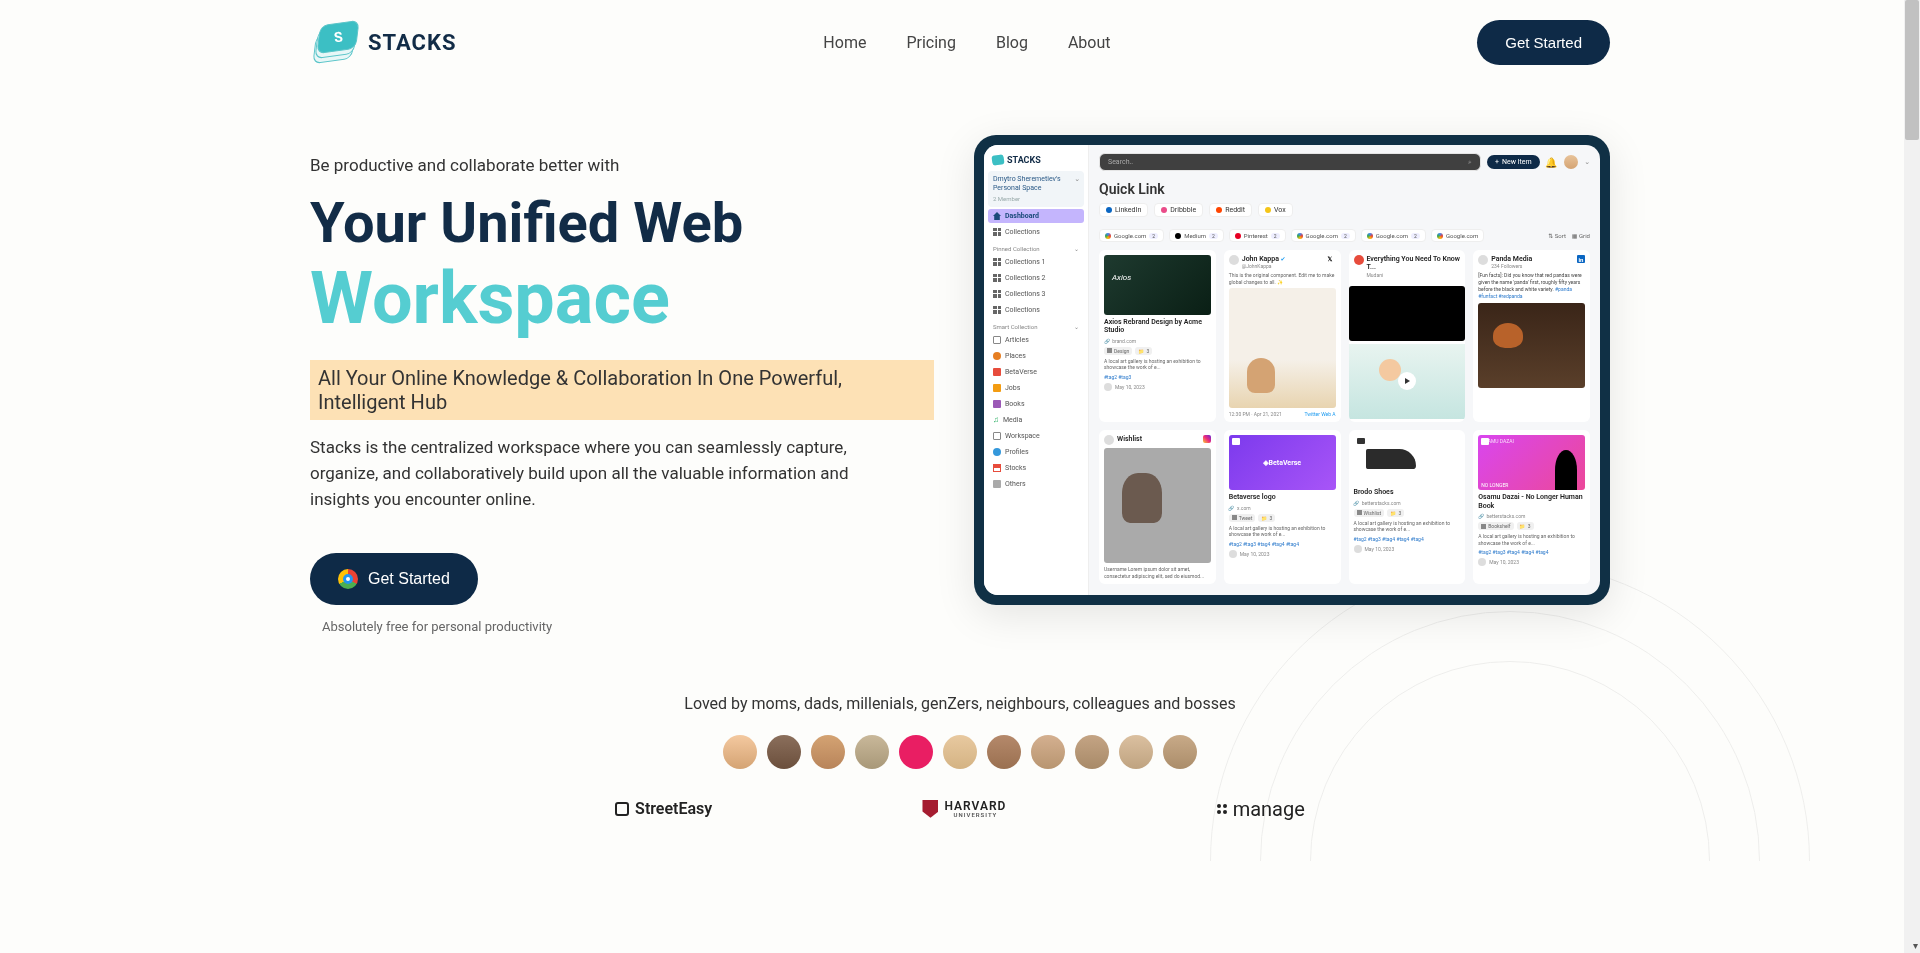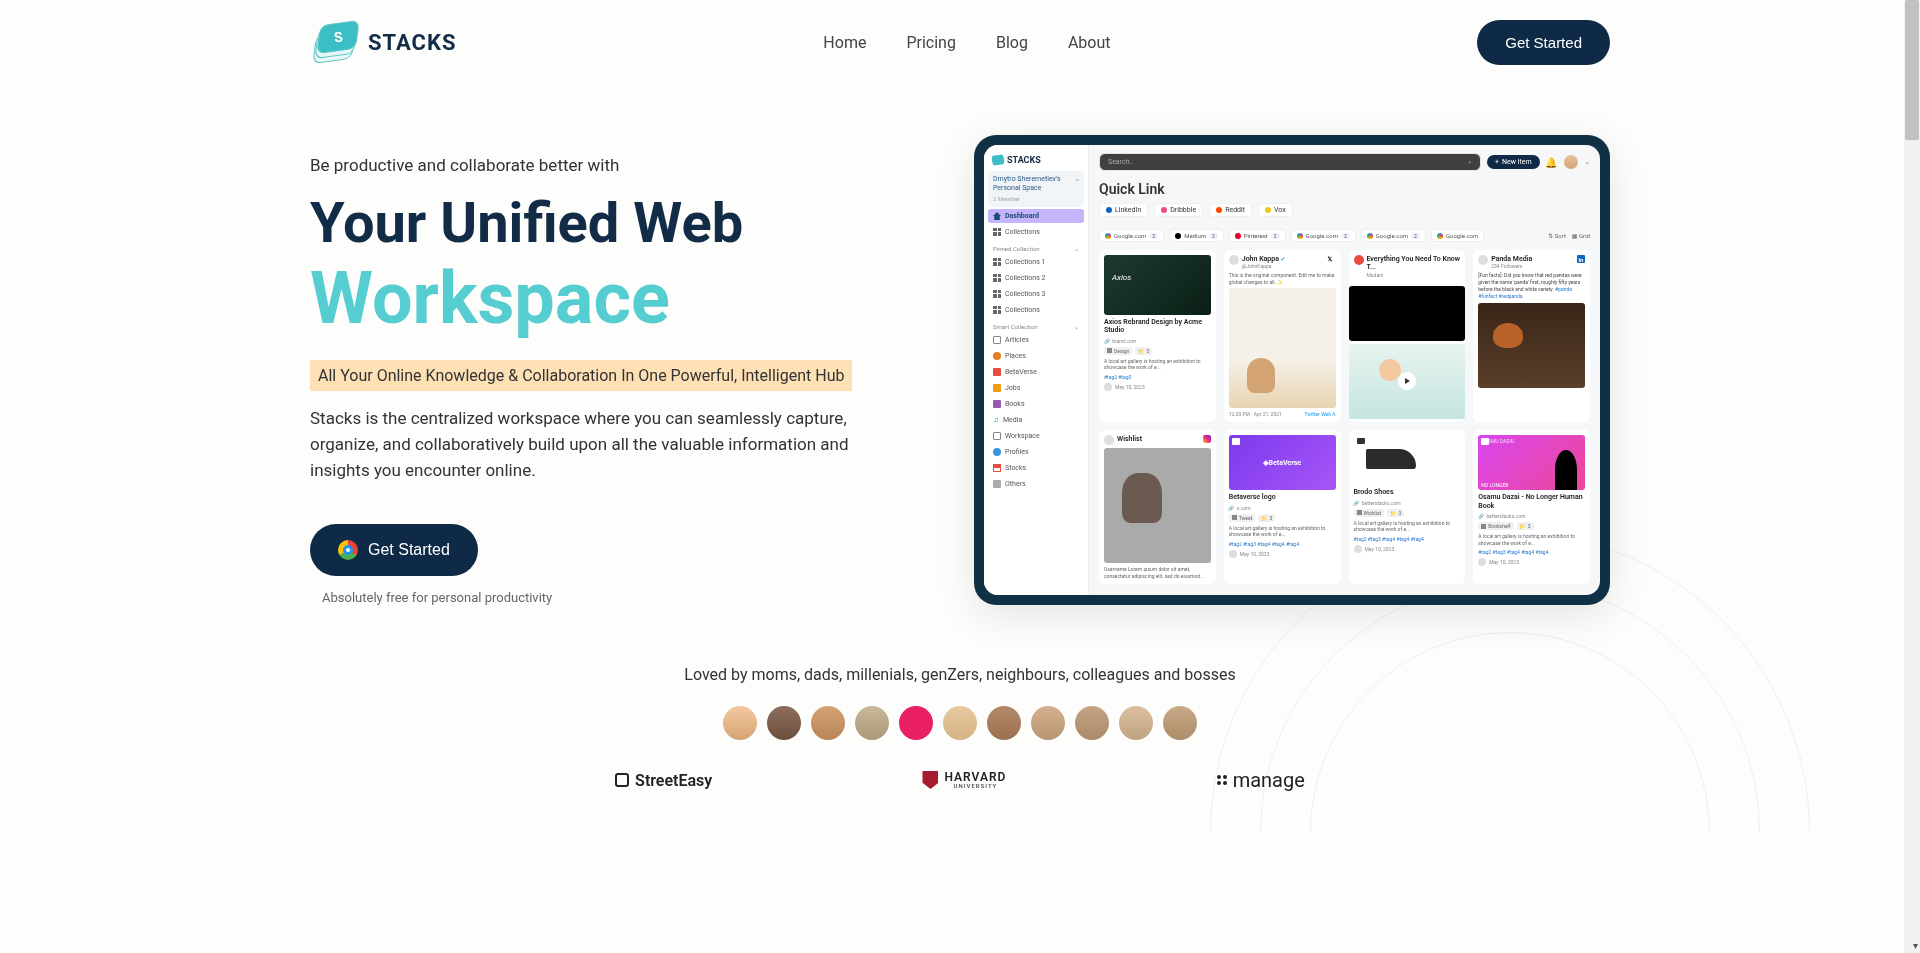--- a/index.html
+++ b/index.html
@@ -15,21 +15,21 @@
 .logo-s3::after { content:"S"; color:#fff; font-weight:700; font-size:14px; transform:skewX(15deg); }
 .logo-text { font-size: 22px; font-weight: 700; letter-spacing: 1px; color: #122c47; }
 .nav { display: flex; gap: 40px; }
 .nav a { text-decoration: none; color: #444; font-size: 16px; }
 .btn-primary { background: #0e2a47; color: #fff; border: none; padding: 14px 28px; border-radius: 999px; font-size: 15px; font-weight: 500; cursor: pointer; }
 .hero { display: flex; gap: 40px; padding: 50px 0 30px; align-items: flex-start; }
 .hero-left { flex: 0 0 48%; padding-top: 20px; }
 .eyebrow { font-size: 17px; color: #333; margin-bottom: 18px; }
 .h1 { font-size: 56px; font-weight: 700; color: #122c47; line-height: 1.1; margin-bottom: 4px; }
 .h1-accent { font-size: 72px; font-weight: 700; color: #55cdd1; line-height: 1.1; margin-bottom: 22px; }
-.highlight { display:inline-block; background: #fde1b5; color: #333; font-size: 16px; padding: 6px 8px; margin-bottom: 14px; }
+.highlight { display:inline-block; background: #fde1b5; color: #333; font-size: 20px; padding: 6px 8px; margin-bottom: 14px; }
 .desc { font-size: 17px; color: #333; line-height: 1.55; margin-bottom: 40px; max-width: 560px; }
 .cta-btn { background: #0e2a47; color: #fff; border: none; padding: 16px 28px; border-radius: 999px; font-size: 16px; font-weight: 500; cursor: pointer; display:flex; align-items:center; gap:10px; }
 .chrome-icon { width:20px; height:20px; border-radius:50%; background: conic-gradient(#ea4335 0 120deg, #4caf50 120deg 240deg, #ffc107 240deg 360deg); position:relative; }
 .chrome-icon::after { content:""; position:absolute; inset:5px; background:#fff; border-radius:50%; border:3px solid #2196f3; }
 .sub { font-size: 13px; color: #666; margin-top: 14px; margin-left: 12px; }
 
 .hero-right { flex: 1; }
 .app-frame { background: #103045; border-radius: 22px; padding: 10px; box-shadow: 0 10px 40px rgba(0,0,0,.1); }
 .app { background: #f6f7f9; border-radius: 14px; display: flex; overflow: hidden; font-size: 9px; color: #333; height: 450px; }
 .app-sidebar { background:#fff; width: 105px; border-right:1px solid #eee; padding: 6px 4px; display:flex; flex-direction:column; gap:2px; }

